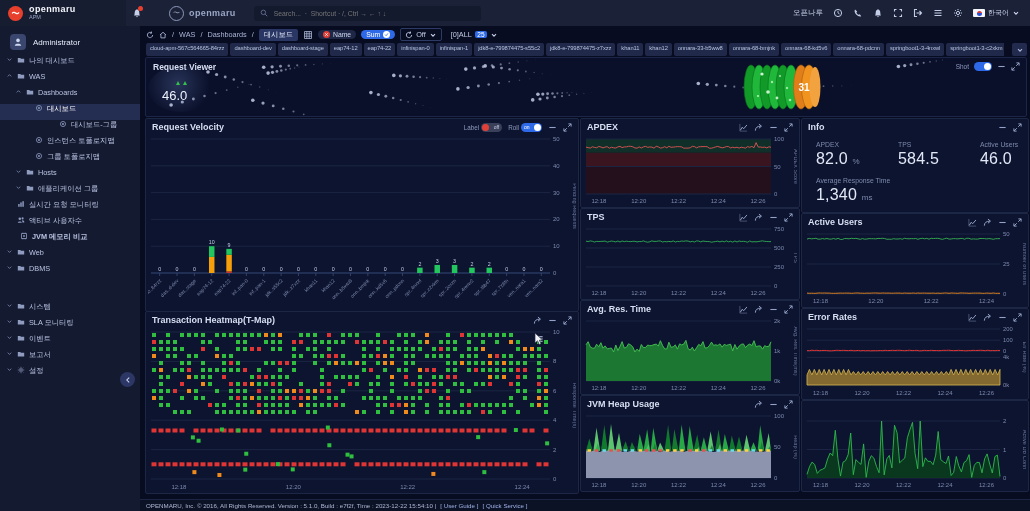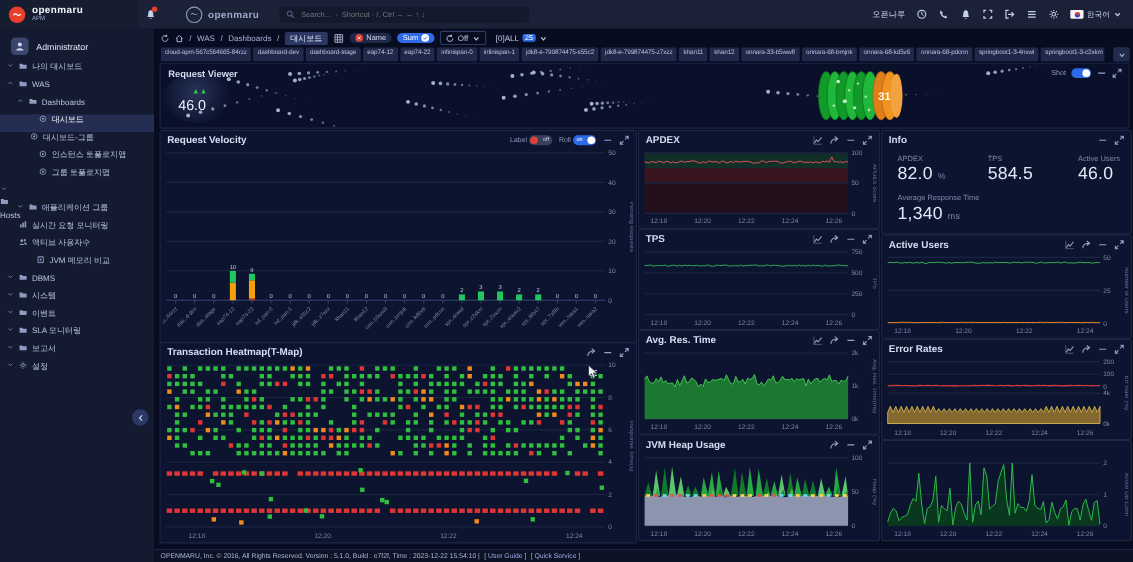--- a/index.html
+++ b/index.html
@@ -234,21 +234,21 @@
       <div class="srow active" style="padding-left: 24px;">
         <span class="sic chev"></span>
         <span class="sic">
           <svg viewBox="0 0 10 10">
             <circle cx="5" cy="5" r="3.2" fill="none" stroke="currentColor" stroke-width="1"></circle>
             <circle cx="5" cy="5" r="1.2" fill="currentColor"></circle>
           </svg>
         </span>
         <span>대시보드</span>
       </div>
-      <div class="srow" style="padding-left: 16px;">
+      <div class="srow" style="padding-left: 32px; margin-left: 16px;">
         <span class="sic chev"></span>
         <span class="sic">
           <svg viewBox="0 0 10 10">
             <circle cx="5" cy="5" r="3.2" fill="none" stroke="currentColor" stroke-width="1"></circle>
             <circle cx="5" cy="5" r="1.2" fill="currentColor"></circle>
           </svg>
         </span>
         <span>대시보드-그룹</span>
       </div>
       <div class="srow" style="padding-left: 24px;">
@@ -264,21 +264,21 @@
       <div class="srow" style="padding-left: 24px;">
         <span class="sic chev"></span>
         <span class="sic">
           <svg viewBox="0 0 10 10">
             <circle cx="5" cy="5" r="3.2" fill="none" stroke="currentColor" stroke-width="1"></circle>
             <circle cx="5" cy="5" r="1.2" fill="currentColor"></circle>
           </svg>
         </span>
         <span>그룹 토폴로지맵</span>
       </div>
-      <div class="srow" style=" flex-direction: column;">
+      <div class="srow" style="padding-left: 15px;">
         <span class="sic chev">
           <svg viewBox="0 0 10 10">
             <path d="M2.5 3.8 L5 6.3 L7.5 3.8" fill="none" stroke="currentColor" stroke-width="1.2"></path>
           </svg>
         </span>
         <span class="sic">
           <svg viewBox="0 0 10 10">
             <path d="M1 2.5 H4 L5 3.5 H9 V8 H1 Z" fill="currentColor"></path>
           </svg>
         </span>
@@ -313,21 +313,21 @@
         <span class="sic">
           <svg viewBox="0 0 10 10">
             <circle cx="3.5" cy="3.5" r="1.6" fill="currentColor"></circle>
             <path d="M1 8.5 C1 6.5 6 6.5 6 8.5 Z" fill="currentColor"></path>
             <circle cx="7" cy="3" r="1.3" fill="currentColor"></circle>
             <path d="M6.2 5.4 C8 5.2 9.2 6.4 9.2 8 L7 8 Z" fill="currentColor"></path>
           </svg>
         </span>
         <span>액티브 사용자수</span>
       </div>
-      <div class="srow" style="padding-left: 22px;">
+      <div class="srow" style="padding-left: 9px; font-weight: bold;">
         <span class="sic chev"></span>
         <span class="sic">
           <svg viewBox="0 0 10 10">
             <rect x="2" y="2" width="6" height="6" fill="none" stroke="currentColor" stroke-width="1"></rect>
             <rect x="4" y="4" width="2" height="2" fill="currentColor"></rect>
             <path d="M3 0.8 V2 M5 0.8 V2 M7 0.8 V2 M3 8 V9.2 M5 8 V9.2 M7 8 V9.2" stroke="currentColor" stroke-width="0.8"></path>
           </svg>
         </span>
         <span>JVM 메모리 비교</span>
       </div>
@@ -335,60 +335,73 @@
         <span class="sic chev">
           <svg viewBox="0 0 10 10">
             <path d="M2.5 3.8 L5 6.3 L7.5 3.8" fill="none" stroke="currentColor" stroke-width="1.2"></path>
           </svg>
         </span>
         <span class="sic">
           <svg viewBox="0 0 10 10">
             <path d="M1 2.5 H4 L5 3.5 H9 V8 H1 Z" fill="currentColor"></path>
           </svg>
         </span>
-        <span>DBMS</span>
+        <span>Web</span>
       </div>
       <div class="srow" style="padding-left: 6px;">
         <span class="sic chev">
           <svg viewBox="0 0 10 10">
             <path d="M2.5 3.8 L5 6.3 L7.5 3.8" fill="none" stroke="currentColor" stroke-width="1.2"></path>
           </svg>
         </span>
         <span class="sic">
           <svg viewBox="0 0 10 10">
             <path d="M1 2.5 H4 L5 3.5 H9 V8 H1 Z" fill="currentColor"></path>
           </svg>
         </span>
+        <span>DBMS</span>
+      </div>
+      <div class="srow" style="padding-left: 6px; margin-top: 22px;">
+        <span class="sic chev">
+          <svg viewBox="0 0 10 10">
+            <path d="M2.5 3.8 L5 6.3 L7.5 3.8" fill="none" stroke="currentColor" stroke-width="1.2"></path>
+          </svg>
+        </span>
+        <span class="sic">
+          <svg viewBox="0 0 10 10">
+            <path d="M1 2.5 H4 L5 3.5 H9 V8 H1 Z" fill="currentColor"></path>
+          </svg>
+        </span>
         <span>시스템</span>
       </div>
       <div class="srow" style="padding-left: 6px;">
         <span class="sic chev">
           <svg viewBox="0 0 10 10">
             <path d="M2.5 3.8 L5 6.3 L7.5 3.8" fill="none" stroke="currentColor" stroke-width="1.2"></path>
           </svg>
         </span>
         <span class="sic">
           <svg viewBox="0 0 10 10">
             <path d="M1 2.5 H4 L5 3.5 H9 V8 H1 Z" fill="currentColor"></path>
           </svg>
         </span>
-        <span>이벤트</span>
+        <span>SLA 모니터링</span>
       </div>
       <div class="srow" style="padding-left: 6px;">
         <span class="sic chev">
           <svg viewBox="0 0 10 10">
             <path d="M2.5 3.8 L5 6.3 L7.5 3.8" fill="none" stroke="currentColor" stroke-width="1.2"></path>
           </svg>
         </span>
         <span class="sic">
           <svg viewBox="0 0 10 10">
             <path d="M1 2.5 H4 L5 3.5 H9 V8 H1 Z" fill="currentColor"></path>
           </svg>
         </span>
-        <span>SLA 모니터링</span>
+        <span>이벤트</span>
       </div>
       <div class="srow" style="padding-left: 6px;">
         <span class="sic chev">
           <svg viewBox="0 0 10 10">
             <path d="M2.5 3.8 L5 6.3 L7.5 3.8" fill="none" stroke="currentColor" stroke-width="1.2"></path>
           </svg>
         </span>
         <span class="sic">
           <svg viewBox="0 0 10 10">
             <path d="M1 2.5 H4 L5 3.5 H9 V8 H1 Z" fill="currentColor"></path>

